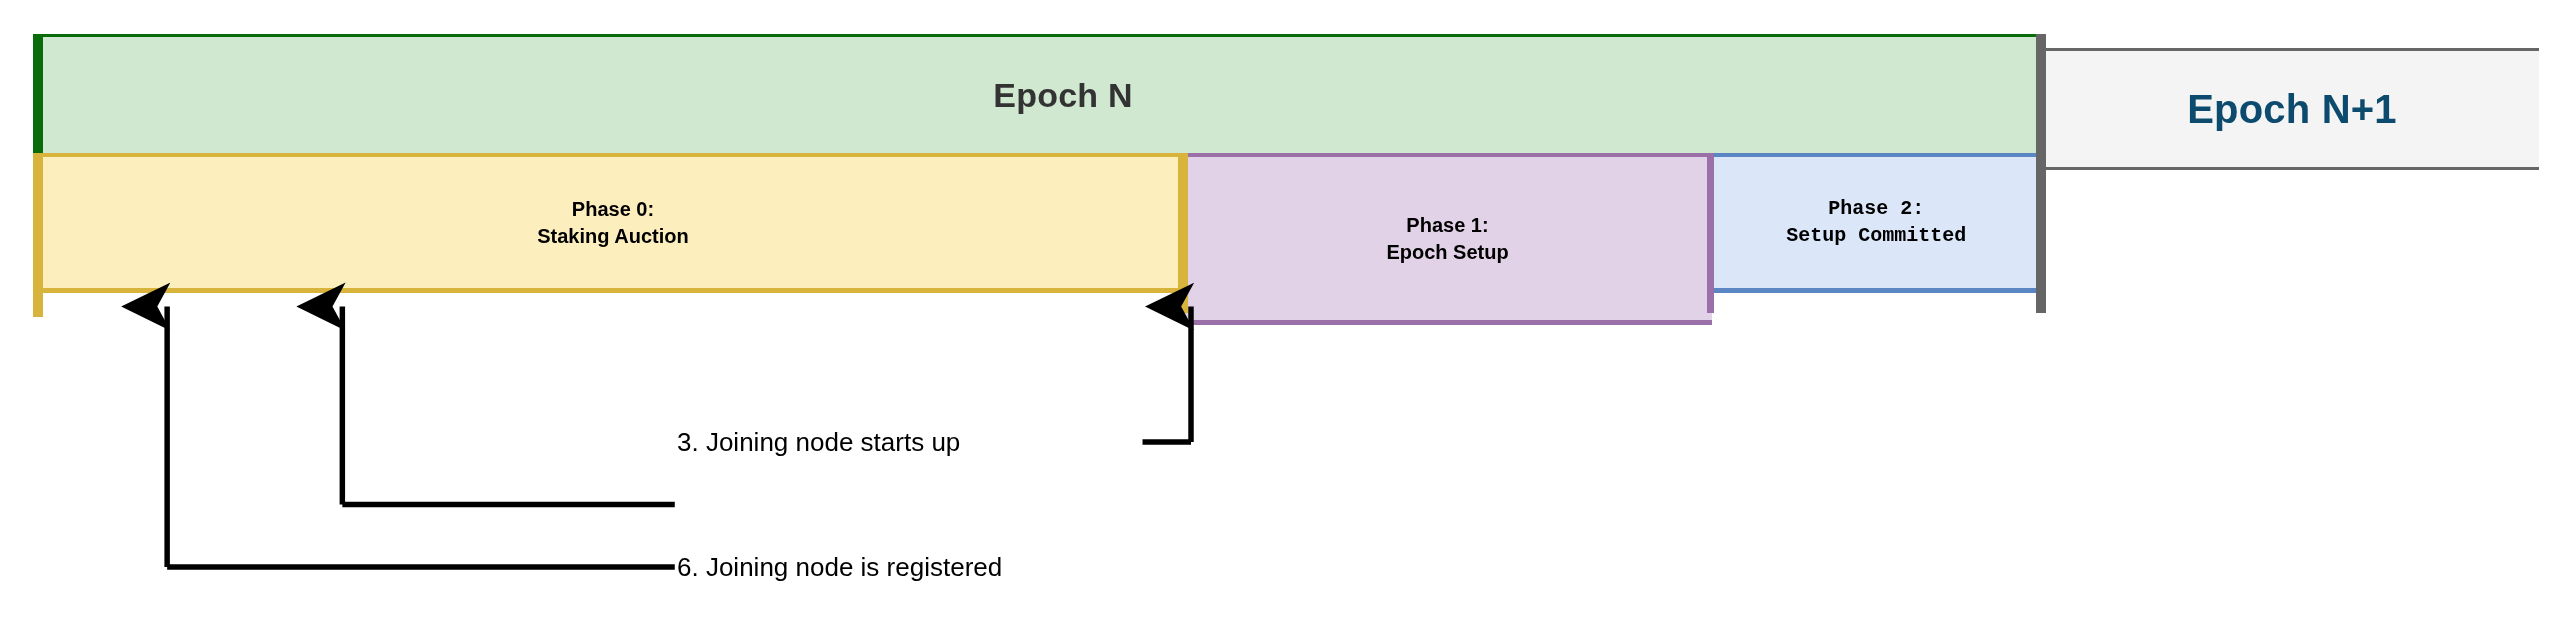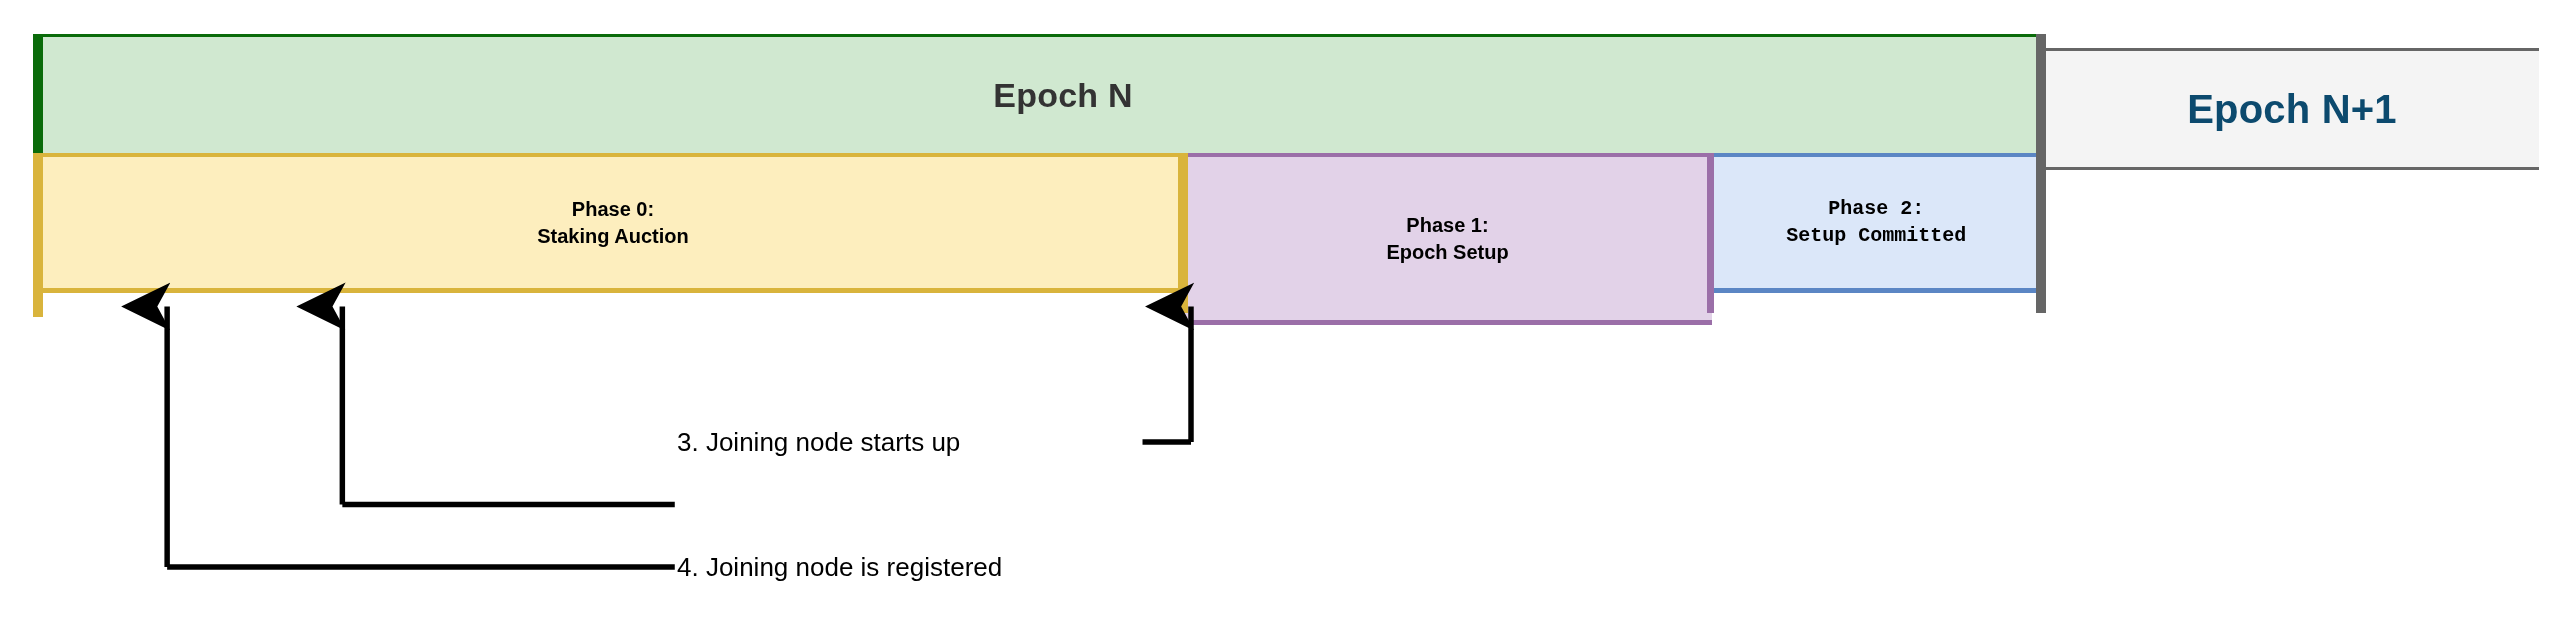--- a/index.html
+++ b/index.html
@@ -188,16 +188,16 @@
 
     <g>
       <path d="M1522,565 L1522,392" fill="none" stroke="#000000" stroke-width="7" marker-end="url(#arrowhead)"></path>
       <path d="M1522,565 L1460,565" fill="none" stroke="#000000" stroke-width="7"></path>
     </g>
   </svg>
 
   <div class="annotation-label" id="annotation-3">3. Joining node starts up</div>
 
 
-  <div class="annotation-label" id="annotation-1">4. Joining node is registered</div>
+  <div class="annotation-label" id="annotation-1">6. Joining node is registered</div>
 
 </div>
 
 
 </body></html>

